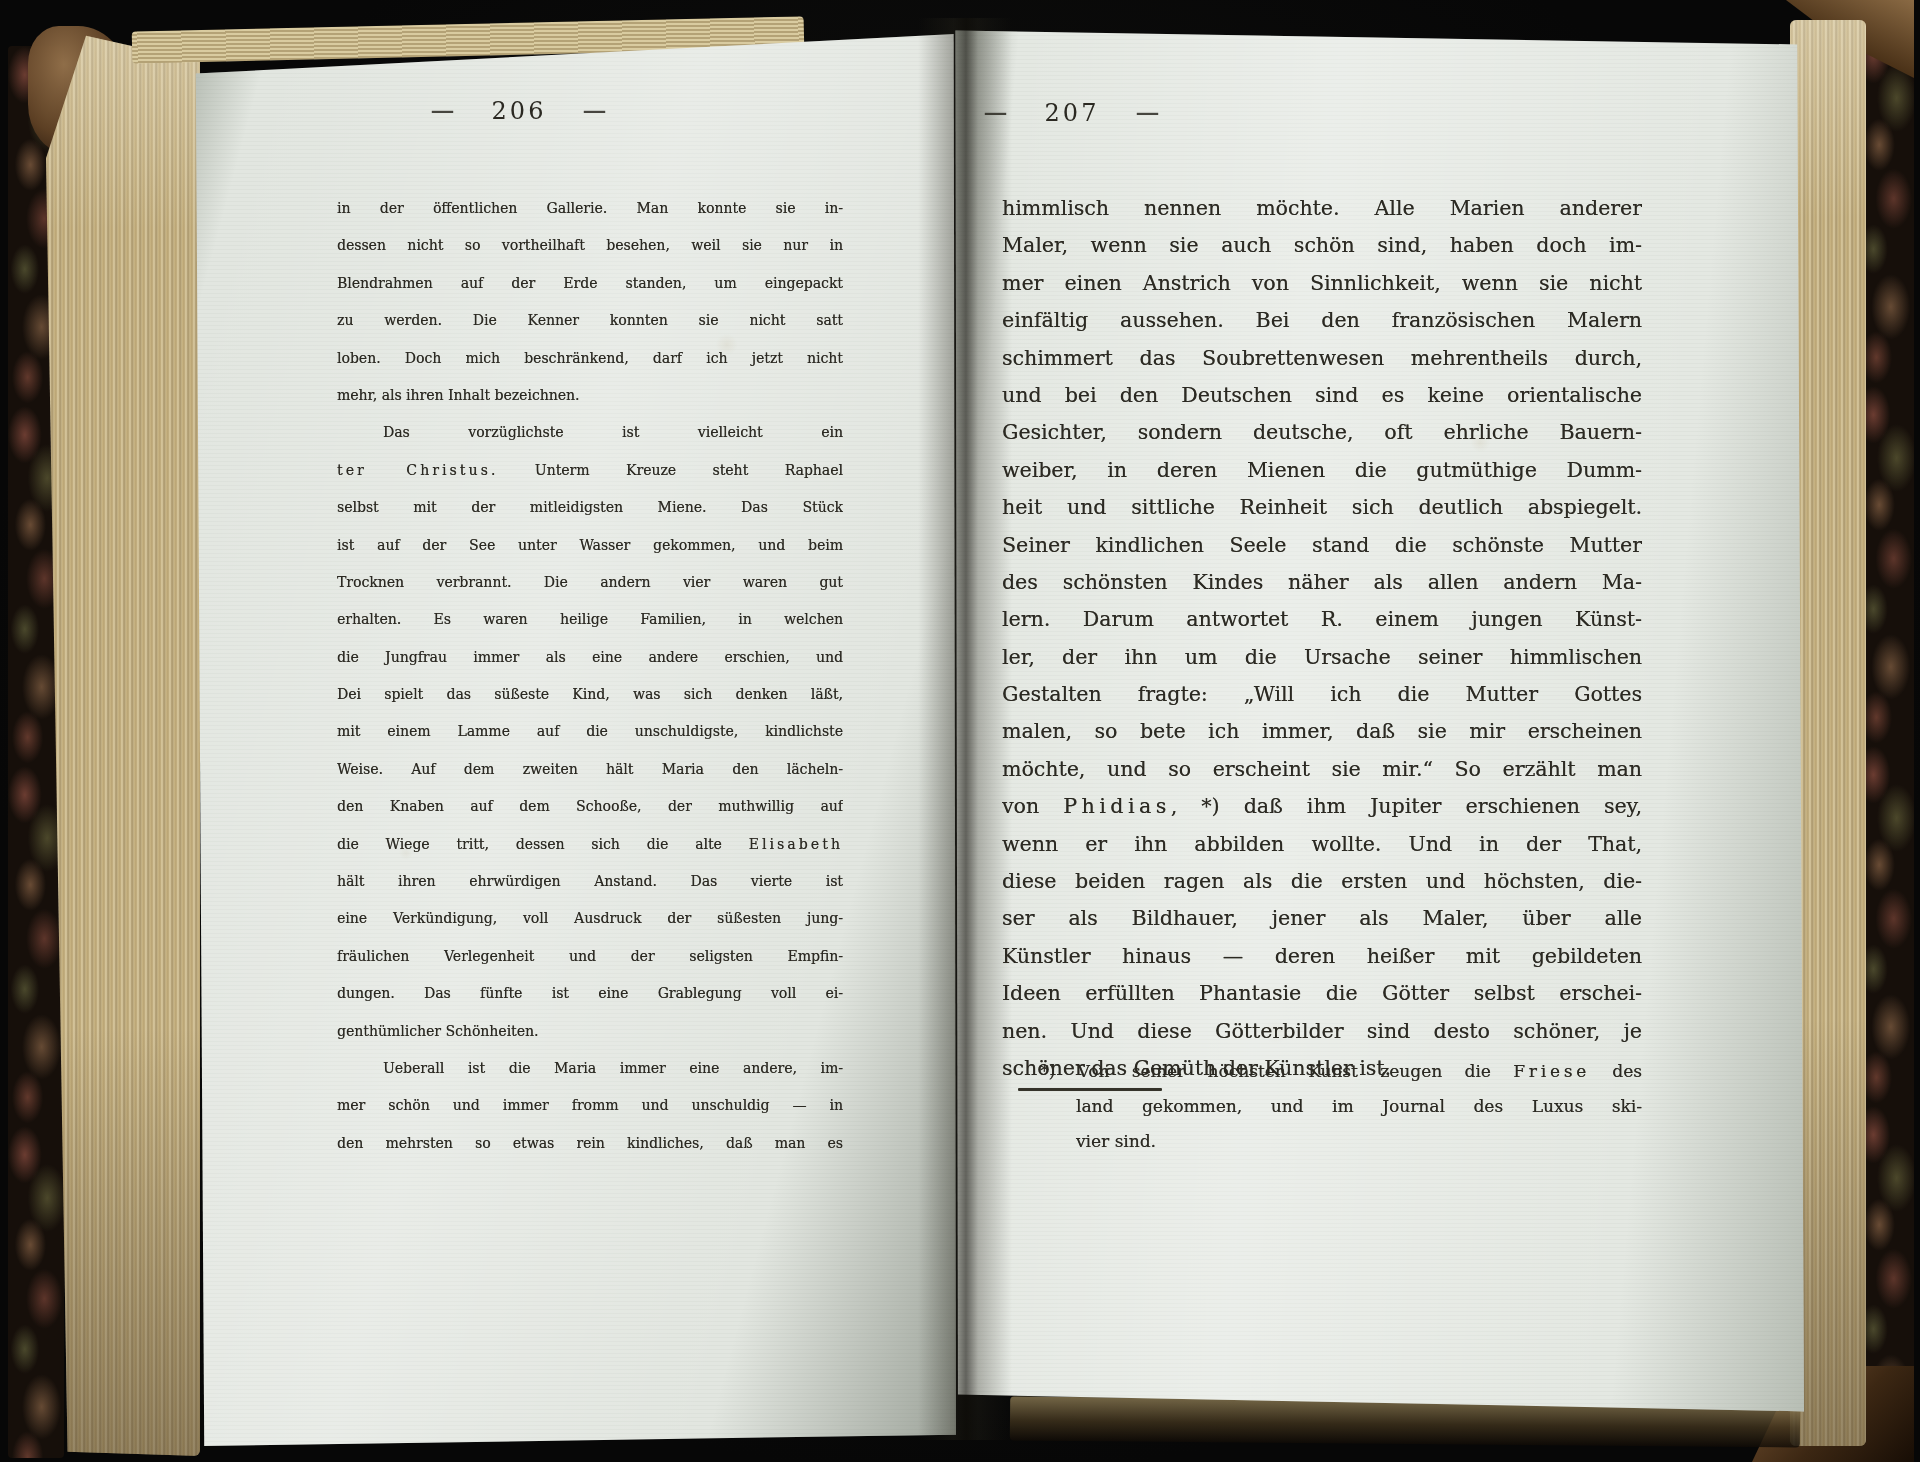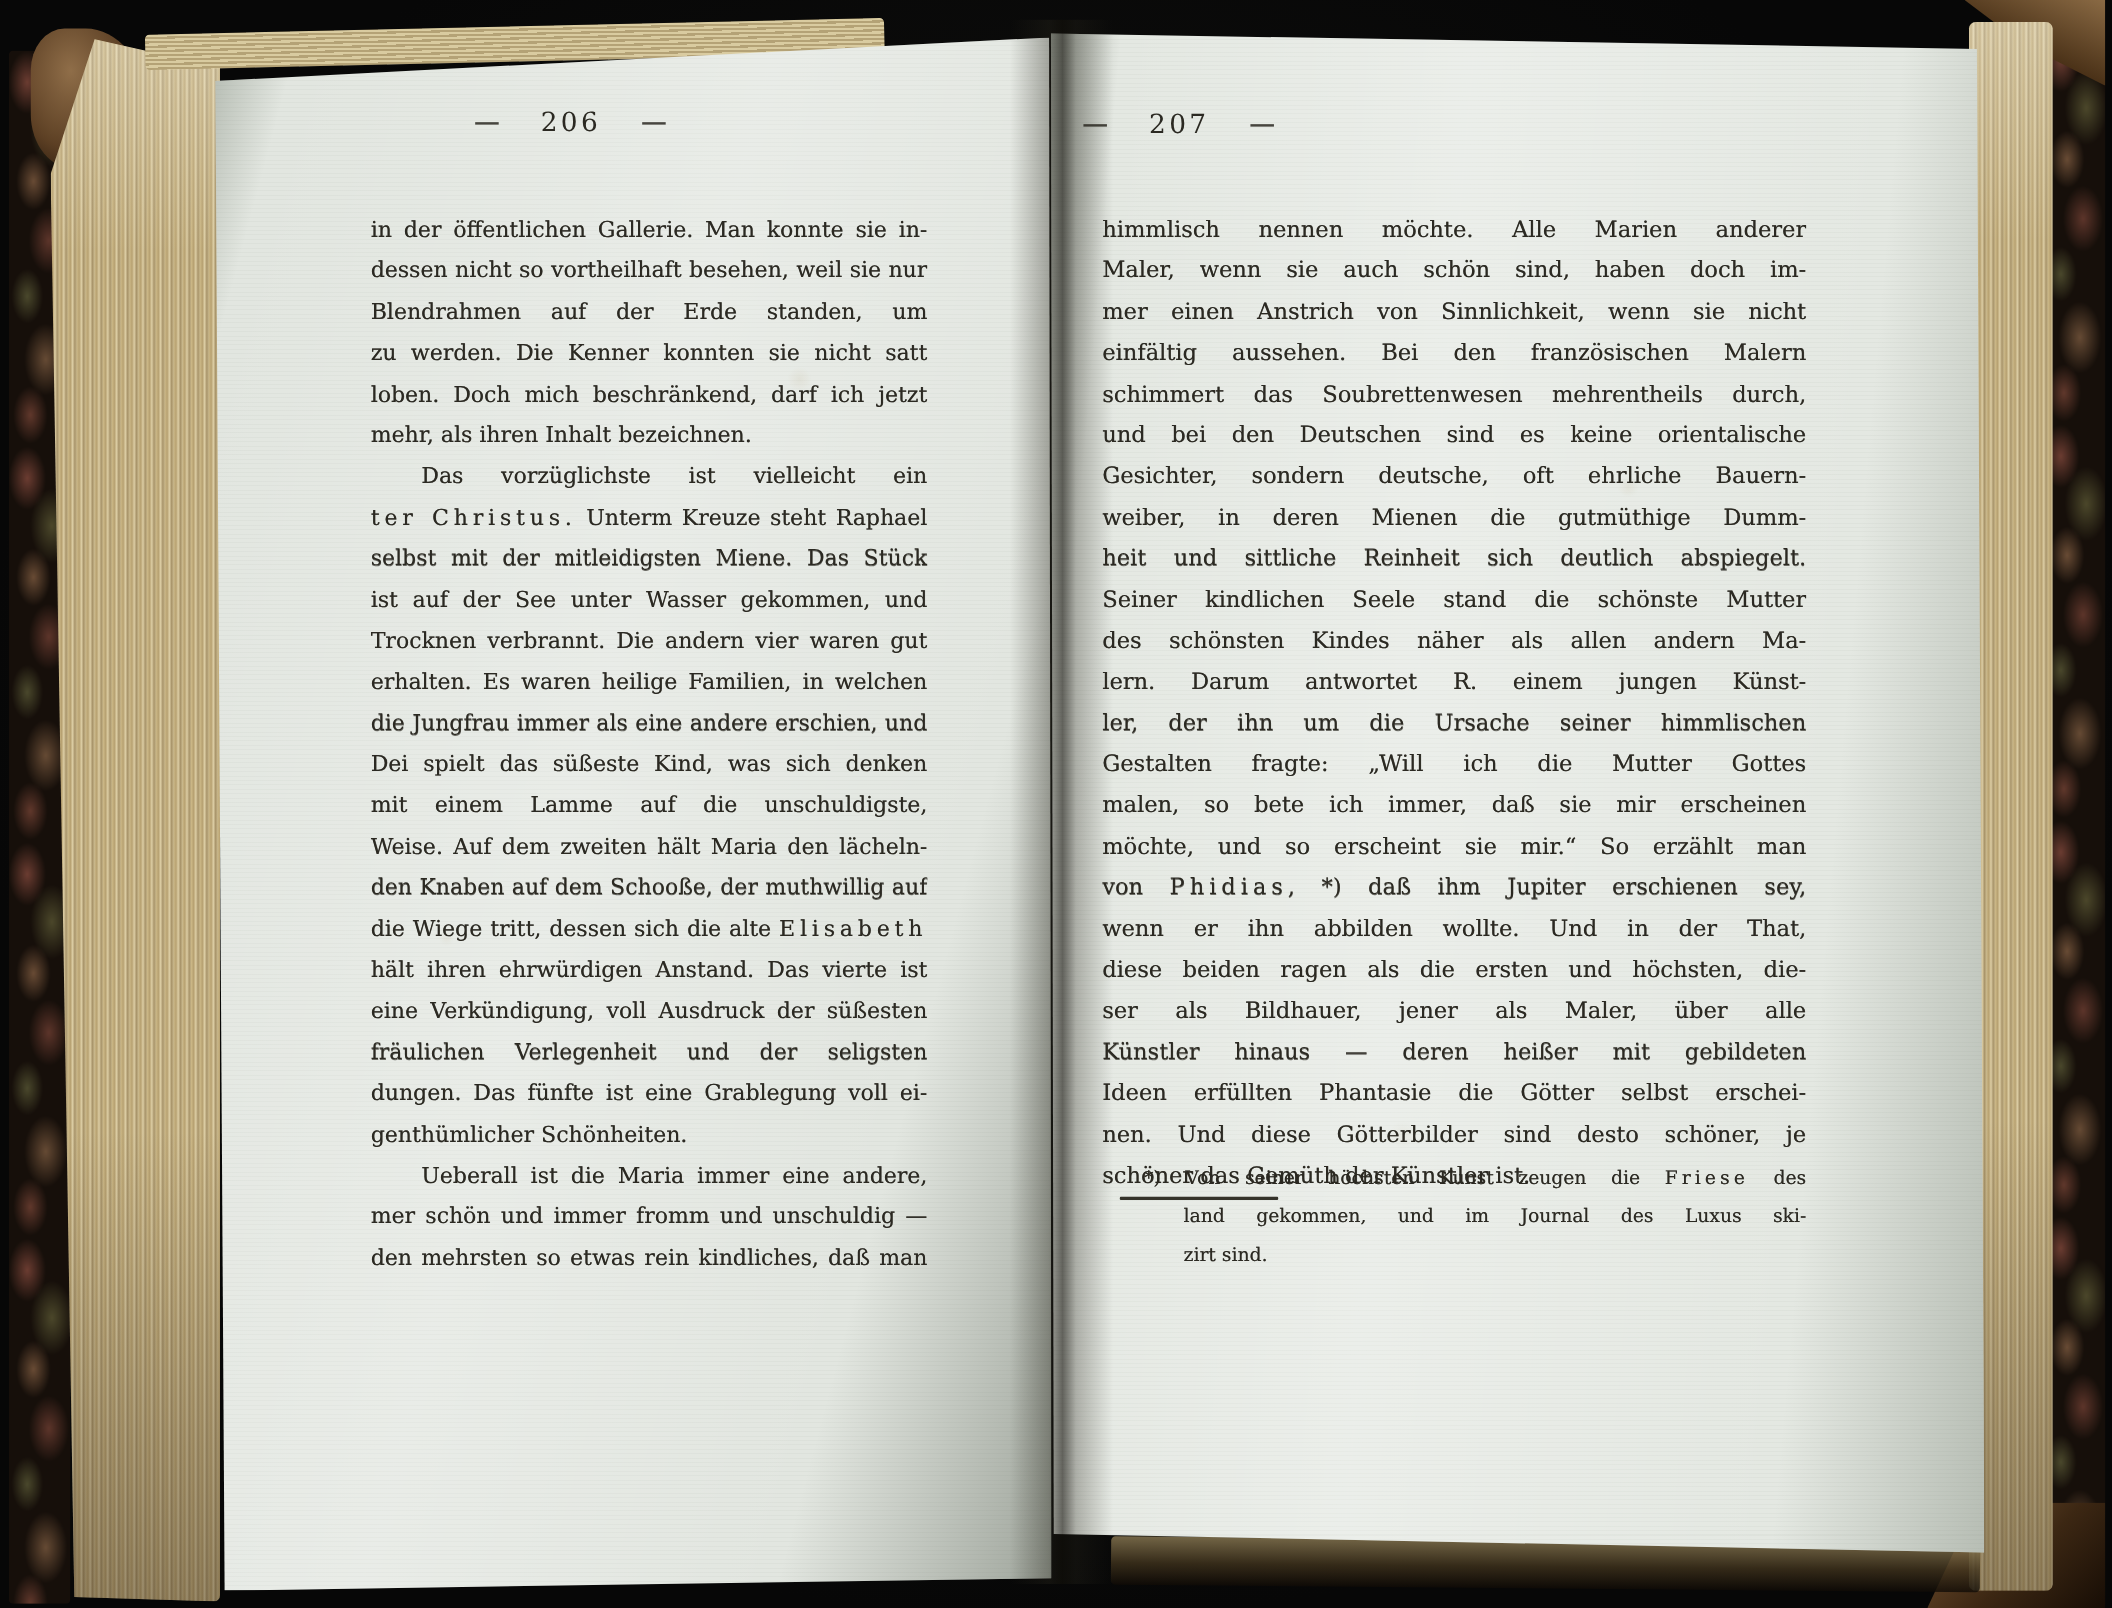--- a/index.html
+++ b/index.html
@@ -122,21 +122,21 @@
 
   .textblock { position:absolute; text-shadow:0.2px 0.2px 0.4px rgba(40,38,30,.65); }
   .textblock .line {
     text-align:justify; overflow:hidden;
     height:var(--lh); line-height:var(--lh);
   }
   .textblock .line:not(.end)::after { content:""; display:inline-block; width:100%; height:0; }
   .textblock .line.ind { text-indent:46px; }
   .textblock .sp { letter-spacing:.22em; }
 
-  .block-left  { --lh:37.4px; left:145px; top:156px; width:506px; font-size:20px; }
+  .block-left  { --lh:37.4px; left:145px; top:156px; width:506px; font-size:14px; }
   .block-right { --lh:37.4px; left:50px;  top:168px; width:640px; font-size:20.5px; }
 
   .footnote-rule {
     position:absolute; left:66px; top:1066px; width:144px; height:3px;
     background:#35332a; border-radius:1px;
   }
   .footnote { --lh:35px; left:88px; top:1032px; width:602px; font-size:17px; }
   .footnote .line { padding-left:36px; }
   .footnote .line:first-child { padding-left:0; }
 </style>
@@ -221,18 +221,18 @@
         <div class="line"><span>ser als Bildhauer, jener als Maler, über alle</span></div>
         <div class="line"><span>Künstler hinaus — deren heißer mit gebildeten</span></div>
         <div class="line"><span>Ideen erfüllten Phantasie die Götter selbst erschei-</span></div>
         <div class="line"><span>nen. Und diese Götterbilder sind desto schöner, je</span></div>
         <div class="line end"><span>schöner das Gemüth der Künstler ist.</span></div>
       </div>
     <div class="footnote-rule"></div>
     <div class="textblock footnote">
         <div class="line"><span>*) Von seiner höchsten Kunst zeugen die </span><span class="sp">Friese</span><span> des</span></div>
         <div class="line"><span>land gekommen, und im Journal des Luxus ski-</span></div>
-        <div class="line end"><span>zirt sind.</span></div>
+        <div class="line end"><span>vier sind.</span></div>
       </div>
   </div>
 
   <div class="gutter"></div>
 </div>
 
 </body></html>

